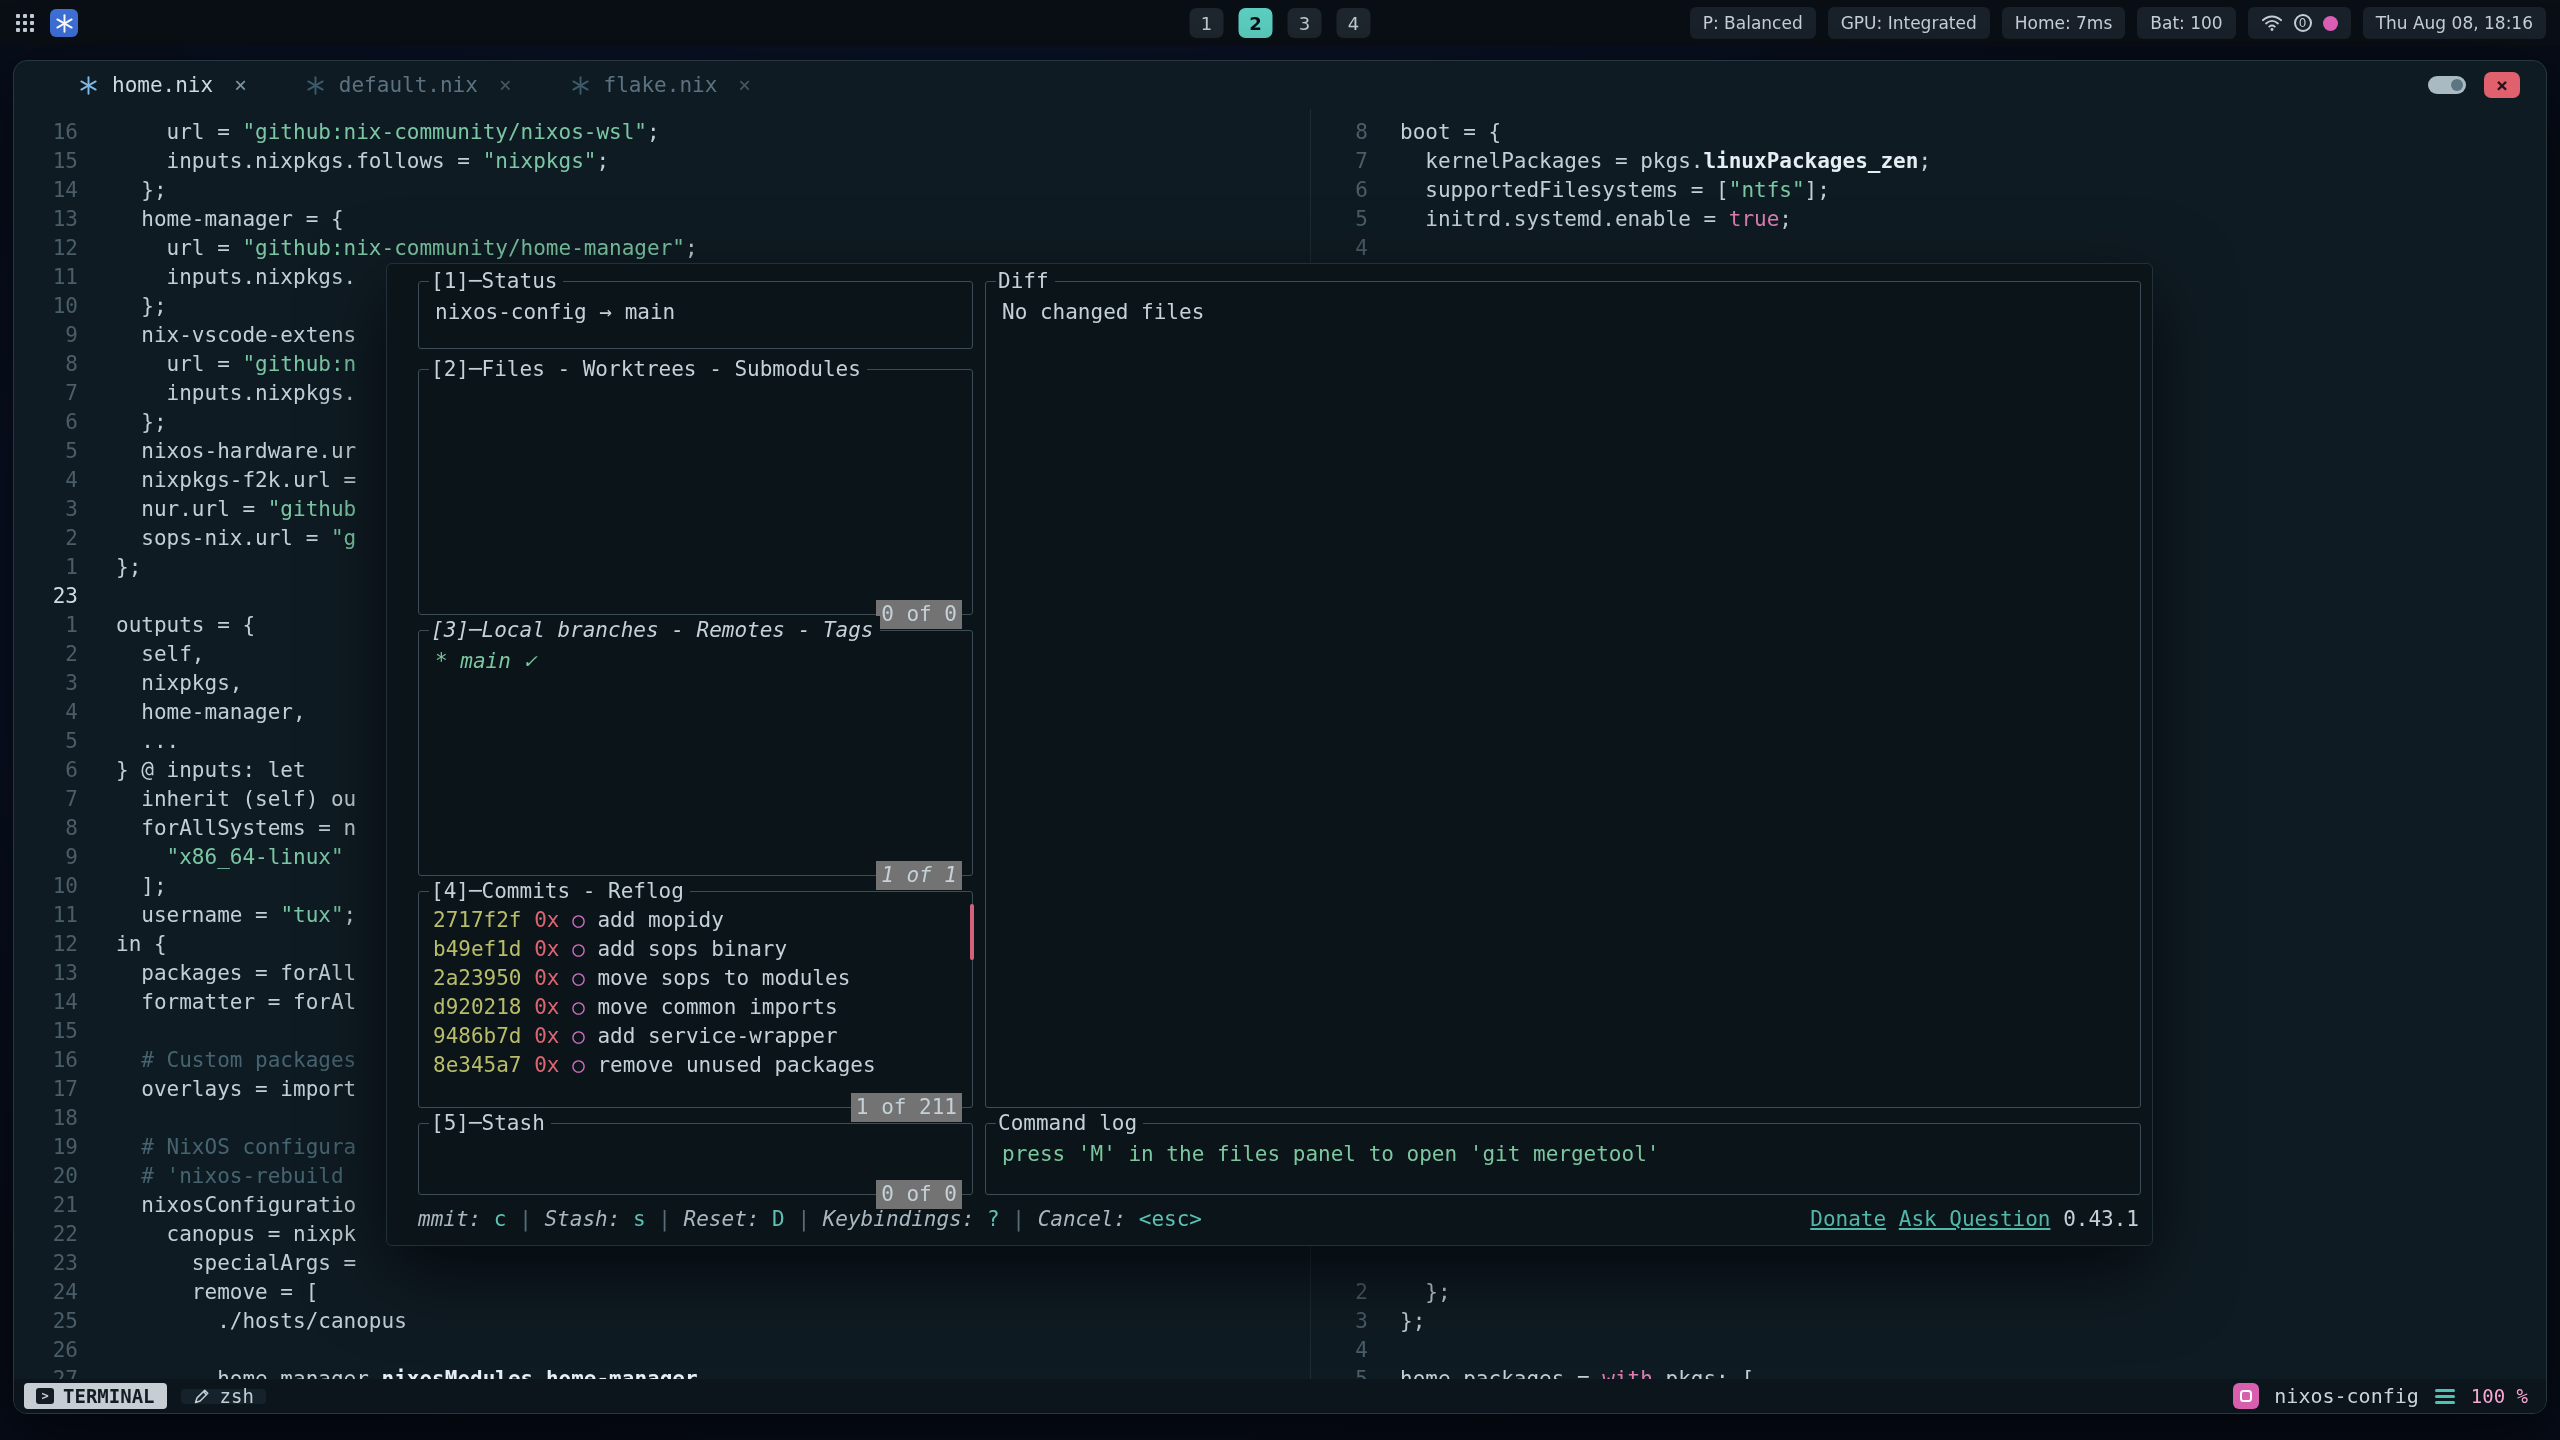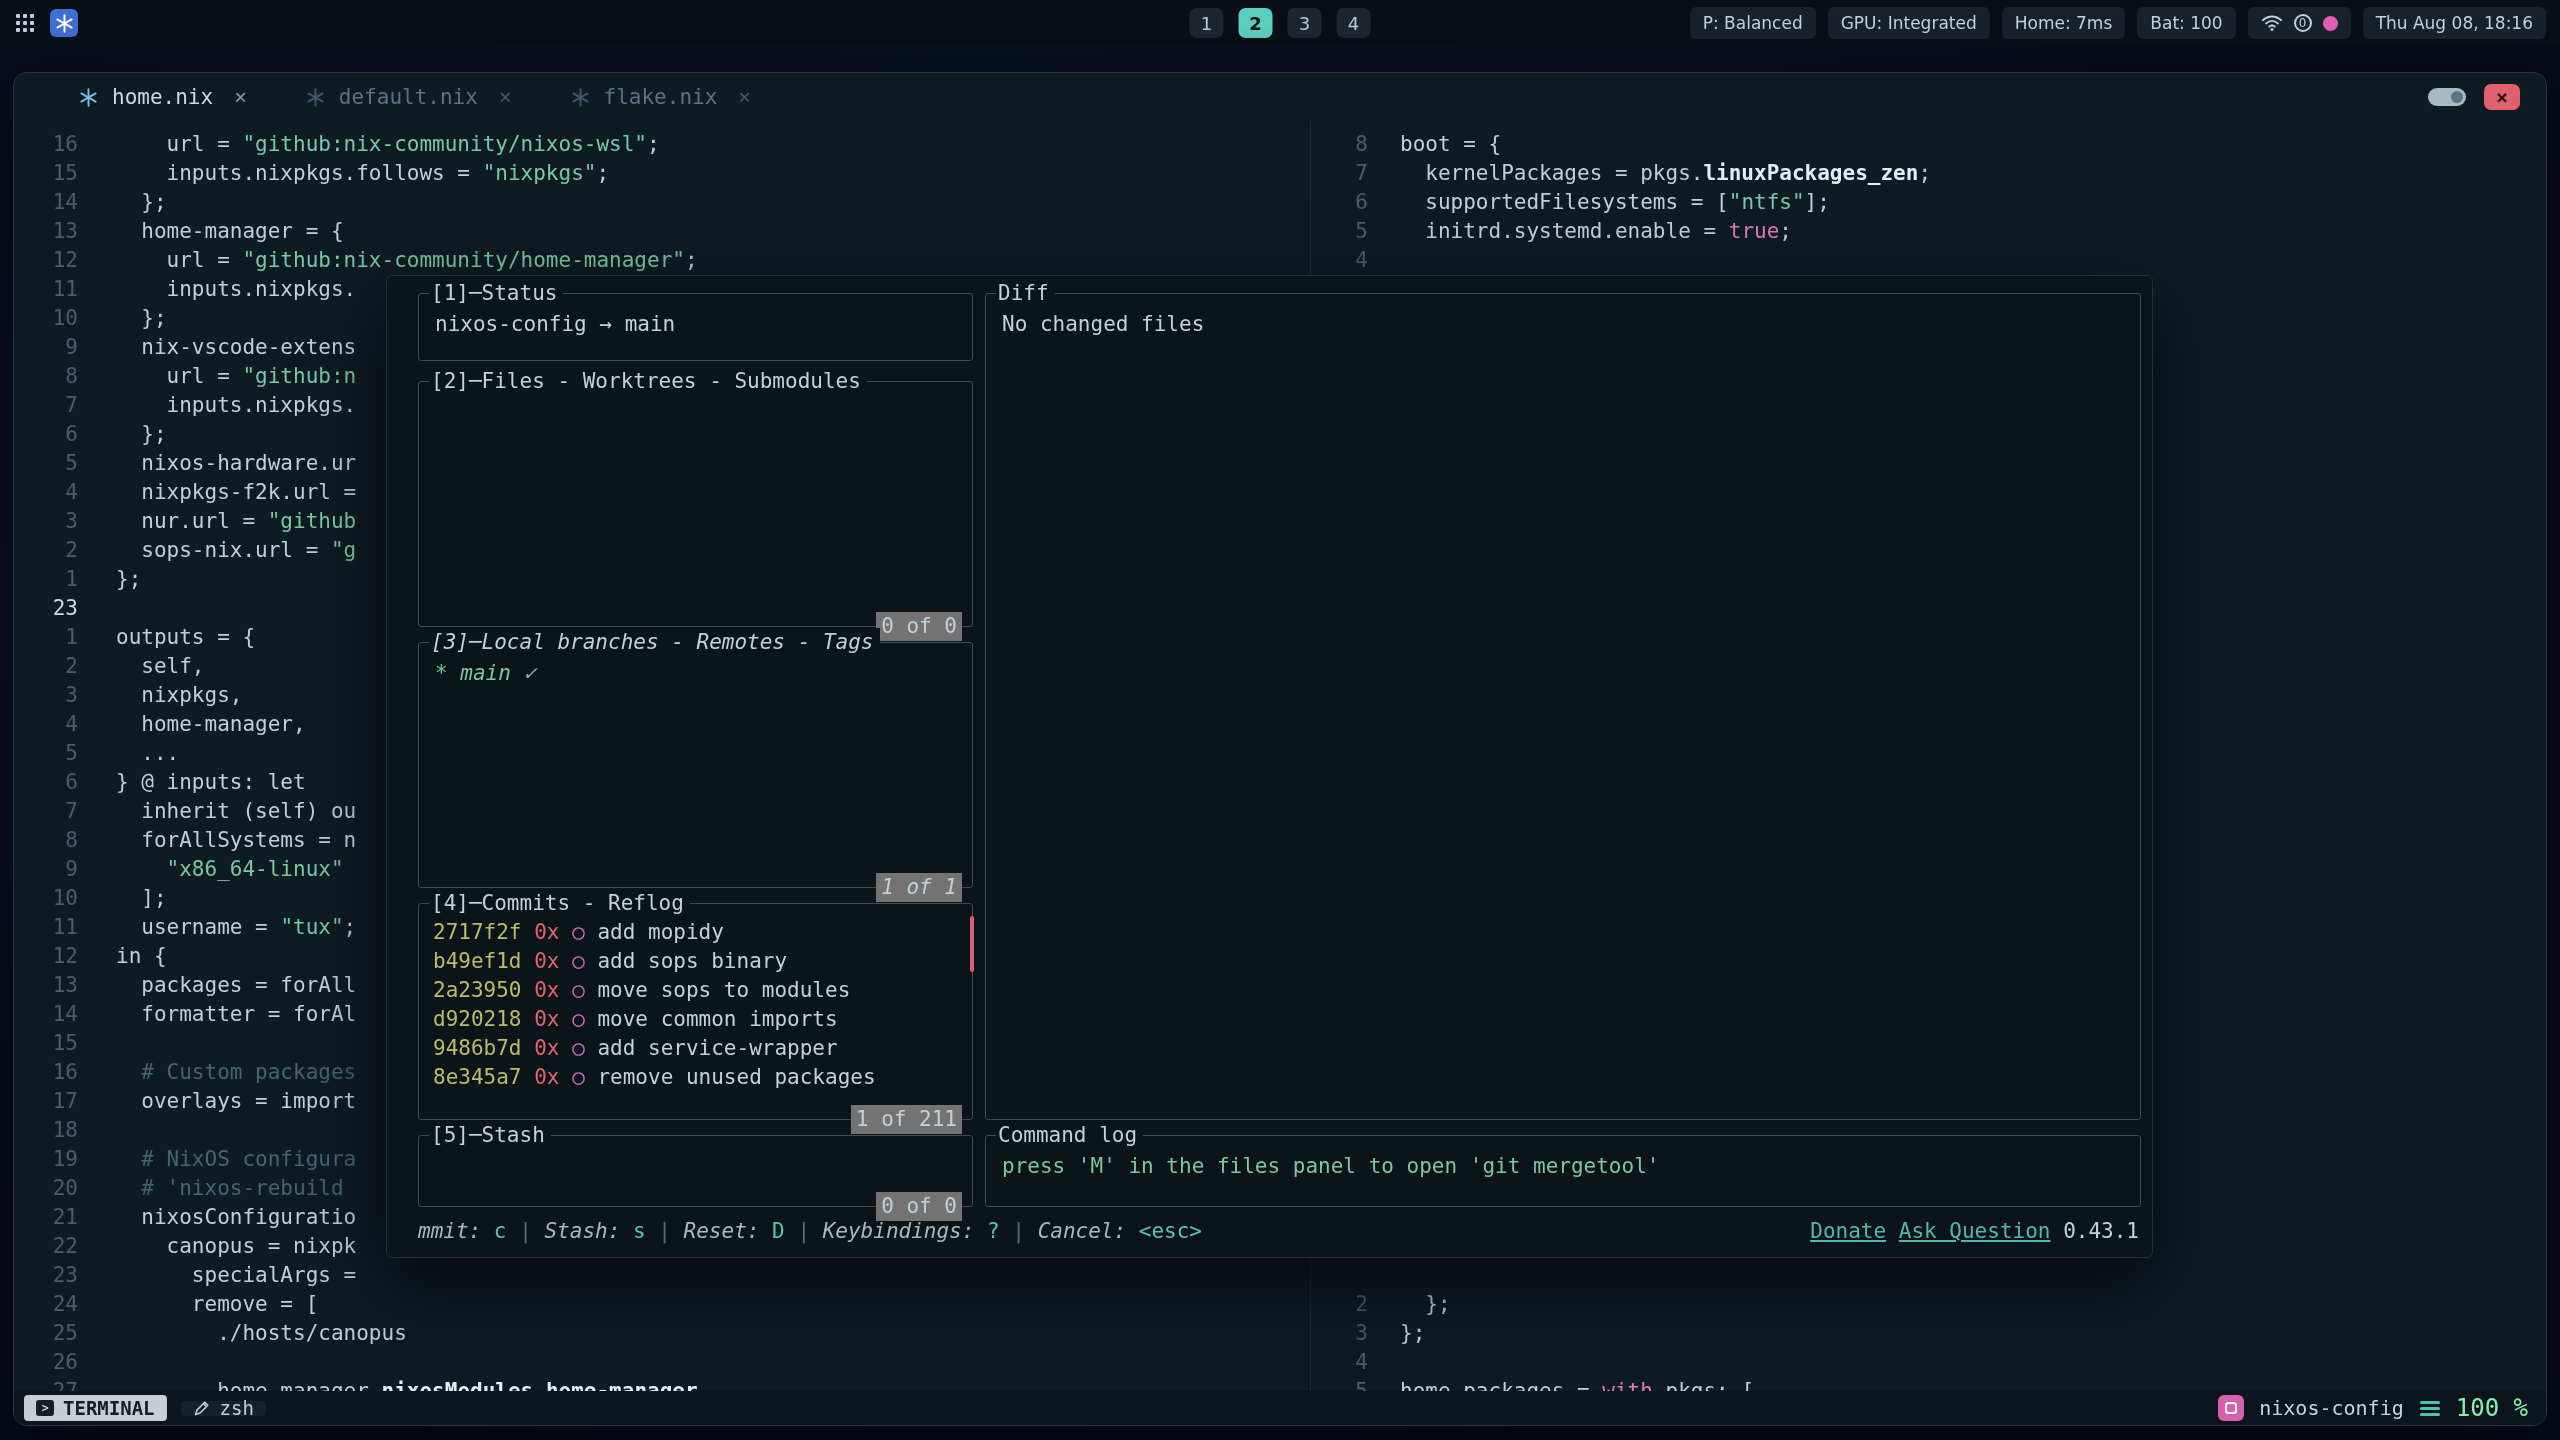--- a/index.html
+++ b/index.html
@@ -23,21 +23,21 @@
     display:flex;align-items:center;justify-content:center;font-size:18px;cursor:default;}
   .ws-btn.active{background:#5bcfc0;color:#0a0f15;font-weight:bold;}
   .tb-right{margin-left:auto;display:flex;align-items:center;gap:12px;}
   .chip{background:#19212a;border-radius:6px;height:32px;display:flex;align-items:center;padding:0 13px;white-space:nowrap;}
   .chip.icons{gap:11px;}
   .zero{width:18px;height:18px;border:2px solid #c8d2da;border-radius:50%;display:flex;align-items:center;justify-content:center;font-size:12px;box-sizing:border-box;}
   .pinkdot{width:15px;height:15px;border-radius:50%;background:#e060b8;display:inline-block;}
 
   
   .window{
-    position:absolute;left:13px;top:72px;width:2534px;height:1354px;box-sizing:border-box;
+    position:absolute;left:13px;top:60px;width:2534px;height:1354px;box-sizing:border-box;
     background:#0f1b23;border:1px solid #27363f;border-radius:14px;
     box-shadow:0 22px 70px rgba(0,0,0,.6);overflow:hidden;
     font-size:21px;line-height:29px;color:#c2cfd6;
   }
   .tabbar{height:48px;display:flex;align-items:center;padding:0 26px 0 64px;position:relative;}
   .tabs{display:flex;gap:58px;}
   .tab{display:flex;align-items:center;gap:13px;color:#5d7280;cursor:default;}
   .tab.active{color:#cdd9e0;}
   .tab .snow{color:#3d5a6b;display:flex;}
   .tab.active .snow{color:#7cb9e6;}
@@ -107,21 +107,21 @@
   .mode-chip{background:#c6ced4;color:#141d24;height:26px;border-radius:4px;
     display:flex;align-items:center;gap:9px;padding:0 12px;font-weight:bold;font-size:19px;}
   .term-ico{width:18px;height:16px;background:#141d24;border-radius:3px;color:#c6ced4;
     font-size:12px;display:flex;align-items:center;justify-content:center;font-weight:bold;}
   .shell-chip{margin-left:14px;background:#16222b;height:15px;border-radius:4px;
     display:flex;align-items:center;gap:10px;padding:0 12px;color:#c2ced6;font-size:19px;}
   .sb-right{margin-left:auto;display:flex;align-items:center;gap:15px;padding-right:8px;}
   .repo-ico{width:26px;height:26px;border-radius:6px;background:#d75fae;display:flex;align-items:center;justify-content:center;}
   .session{color:#c9d5dc;font-size:20px;}
   .list-ico{display:flex;color:#4fc3b3;}
-  .percent{color:#86efac;font-size:24px;}
+  .percent{color:#f9a8d4;font-size:19px;}
 </style>
 </head>
 <body>
 
 <div class="screen">
 
   <header class="topbar">
     <div class="tb-left">
       <span class="apps">
         <svg width="22" height="22" viewBox="0 0 22 22" fill="currentColor">

